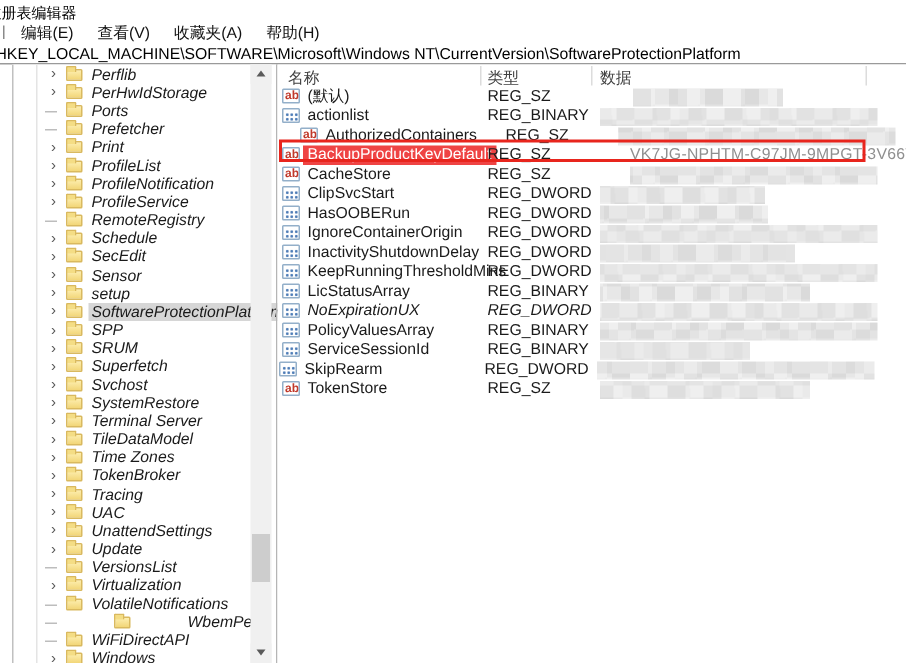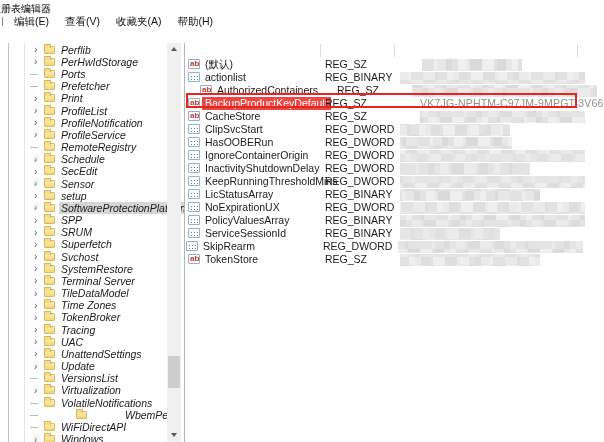--- a/index.html
+++ b/index.html
@@ -84,20 +84,23 @@
   </div>
 
   <div id="menubar" class="abs">
       <div class="menu-item">编辑(E)</div>
       <div class="menu-item">查看(V)</div>
       <div class="menu-item">收藏夹(A)</div>
       <div class="menu-item">帮助(H)</div>
     </div>
   <div id="menu-remnant" class="abs"></div>
 
+  <div id="addressbar" class="abs">
+    <div id="address-text" class="abs">HKEY_LOCAL_MACHINE\SOFTWARE\Microsoft\Windows NT\CurrentVersion\SoftwareProtectionPlatform</div>
+  </div>
 
   <div id="tree-pane" class="abs"></div>
   <div id="tree-guide" class="abs"></div>
   <div id="tree-rows">
       <div class="tree-row" style="top: 43.6px;">
         <span class="tw">
           <span class="chev">›</span>
         </span>
         <span class="folder"></span>
         <span class="tree-label">Perflib</span>
@@ -333,20 +336,25 @@
       <div class="tri-up"></div>
     </div>
   <div class="sb-btn abs" style="top:429px;">
       <div class="tri-down"></div>
     </div>
   <div id="tree-thumb" class="abs"></div>
 
   <div id="pane-splitter" class="abs"></div>
 
   <div id="list-pane" class="abs"></div>
+  <div id="list-header">
+    <div class="col-head" style="left:7px;">名称</div>
+    <div class="col-head" style="left:140px;">类型</div>
+    <div class="col-head" style="left:215px;">数据</div>
+  </div>
   <div class="col-sep abs" style="left:320px;"></div>
   <div class="col-sep abs" style="left:394px;"></div>
   <div class="col-sep abs" style="left:577px;"></div>
 
   <div id="list-rows">
       <div class="lv-row abs" style="left: 186px; top: 58px; width: 418px;">
         <span class="lv-icon str" style="left: 2px;"></span>
         <span class="lv-name">(默认)</span>
         <span class="lv-type">REG_SZ</span>
         <span class="mosaic" style="left: 236px; width: 100px; background-position: 0px 0px, 0px 0px;"></span>
@@ -404,21 +412,21 @@
         <span class="lv-name">KeepRunningThresholdMins</span>
         <span class="lv-type">REG_DWORD</span>
         <span class="mosaic" style="left: 214px; width: 185px; background-position: -63px -99px, -117px -45px;"></span>
       </div>
       <div class="lv-row abs" style="left: 186px; top: 188px; width: 385px;">
         <span class="lv-icon bin" style="left: 2px;"></span>
         <span class="lv-name">LicStatusArray</span>
         <span class="lv-type">REG_BINARY</span>
         <span class="mosaic" style="left: 214px; width: 140px; background-position: -70px -110px, -130px -50px;"></span>
       </div>
-      <div class="lv-row abs" style="left: 186px; top: 201px; width: 418px;">
+      <div class="lv-row abs" style="left: 186px; top: 201px; width: 418px; font-style: italic;">
         <span class="lv-icon bin" style="left: 2px;"></span>
         <span class="lv-name">NoExpirationUX</span>
         <span class="lv-type">REG_DWORD</span>
         <span class="mosaic" style="left: 214px; width: 185px; background-position: -77px -121px, -143px -55px;"></span>
       </div>
       <div class="lv-row abs" style="left: 186px; top: 214px; width: 418px;">
         <span class="lv-icon bin" style="left: 2px;"></span>
         <span class="lv-name">PolicyValuesArray</span>
         <span class="lv-type">REG_BINARY</span>
         <span class="mosaic" style="left: 214px; width: 185px; background-position: -84px -132px, -156px -60px;"></span>

